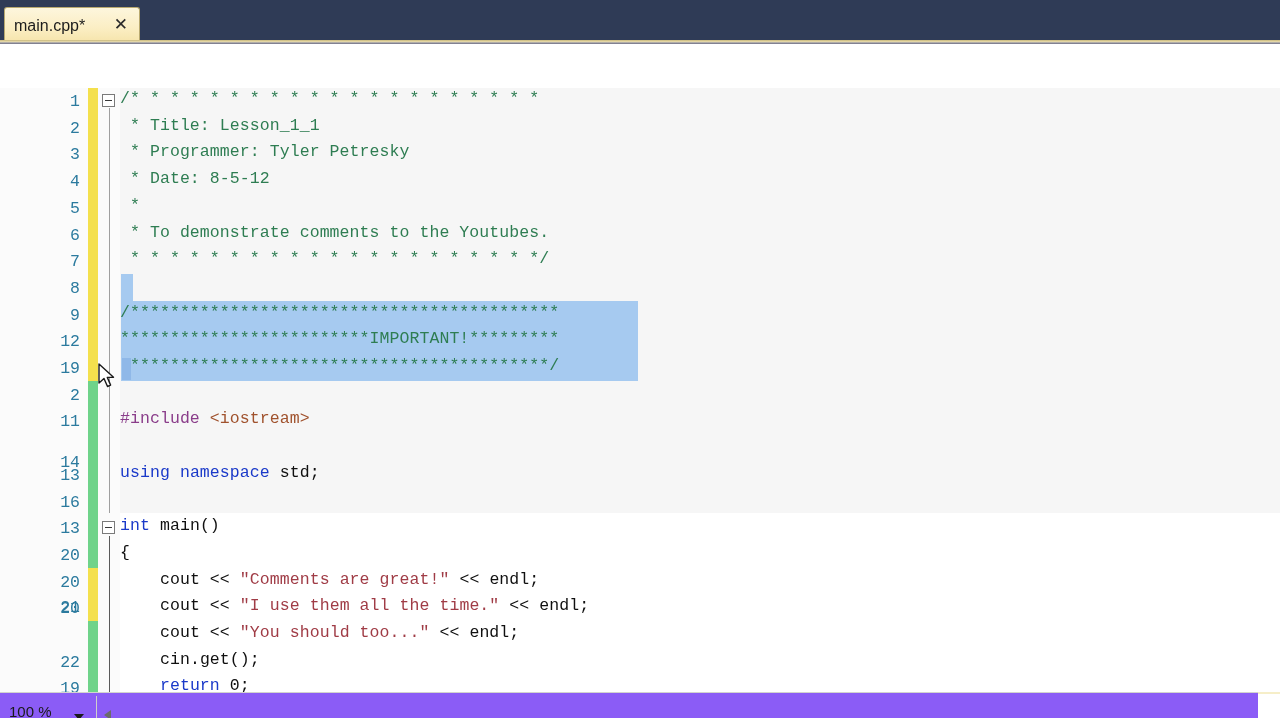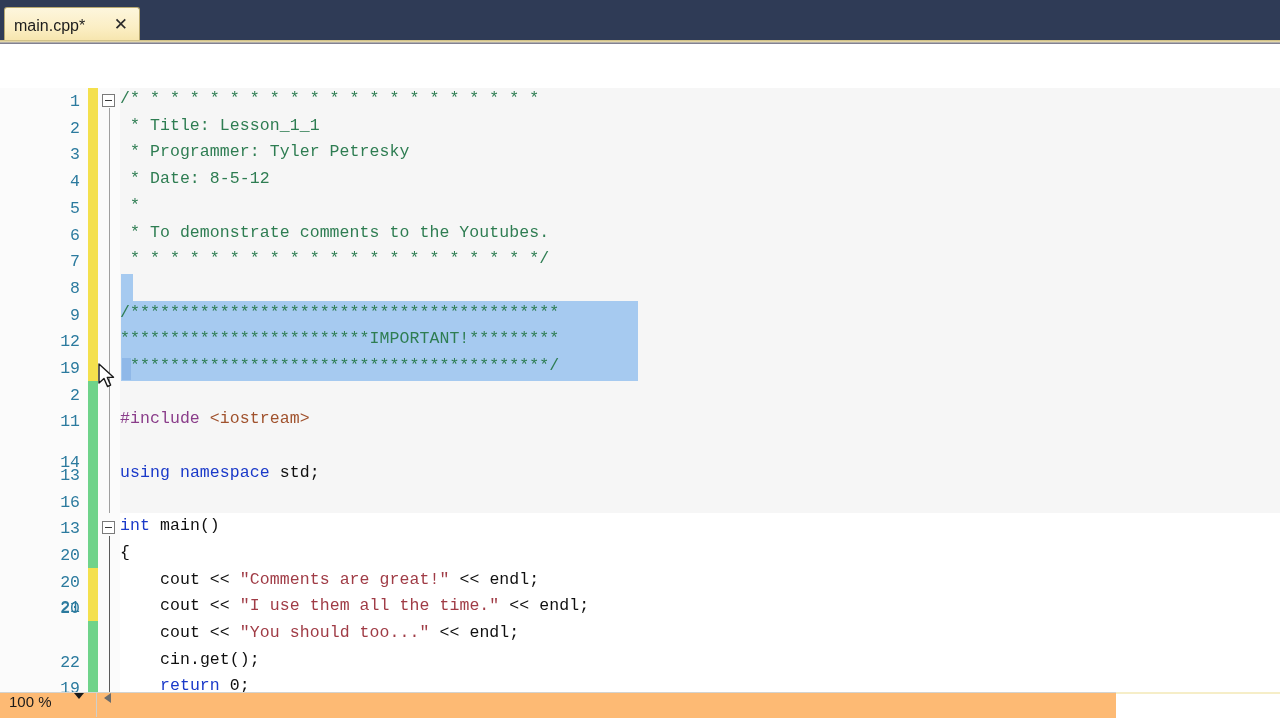--- a/index.html
+++ b/index.html
@@ -165,24 +165,24 @@
     position: absolute; left: 122px; top: 270px;
     width: 9px; height: 22px; background: #8fb8e8;
   }
   #mouse-cursor {
     position: absolute; left: 98px; top: 275px;
     width: 18px; height: 26px;
   }
 
   
   #statusbar {
-    position: absolute; left: 0; top: 692px; width: 1116px; height: 28px;
-    background: #fdba74;
+    position: absolute; left: 0; top: 692px; width: 1258px; height: 28px;
+    background: #8b5cf6;
     border-top: 1px solid #d3d3cf;
-    display: flex; align-items: flex-start;
+    display: flex; align-items: flex-end;
   }
   #zoom-label {
     margin-left: 9px; font-size: 15px; color: #1a1a1a;
     font-family: "Liberation Sans", sans-serif;
   }
   #zoom-arrow {
     margin-left: 22px;
     width: 0; height: 0;
     border-left: 5px solid transparent;
     border-right: 5px solid transparent;

